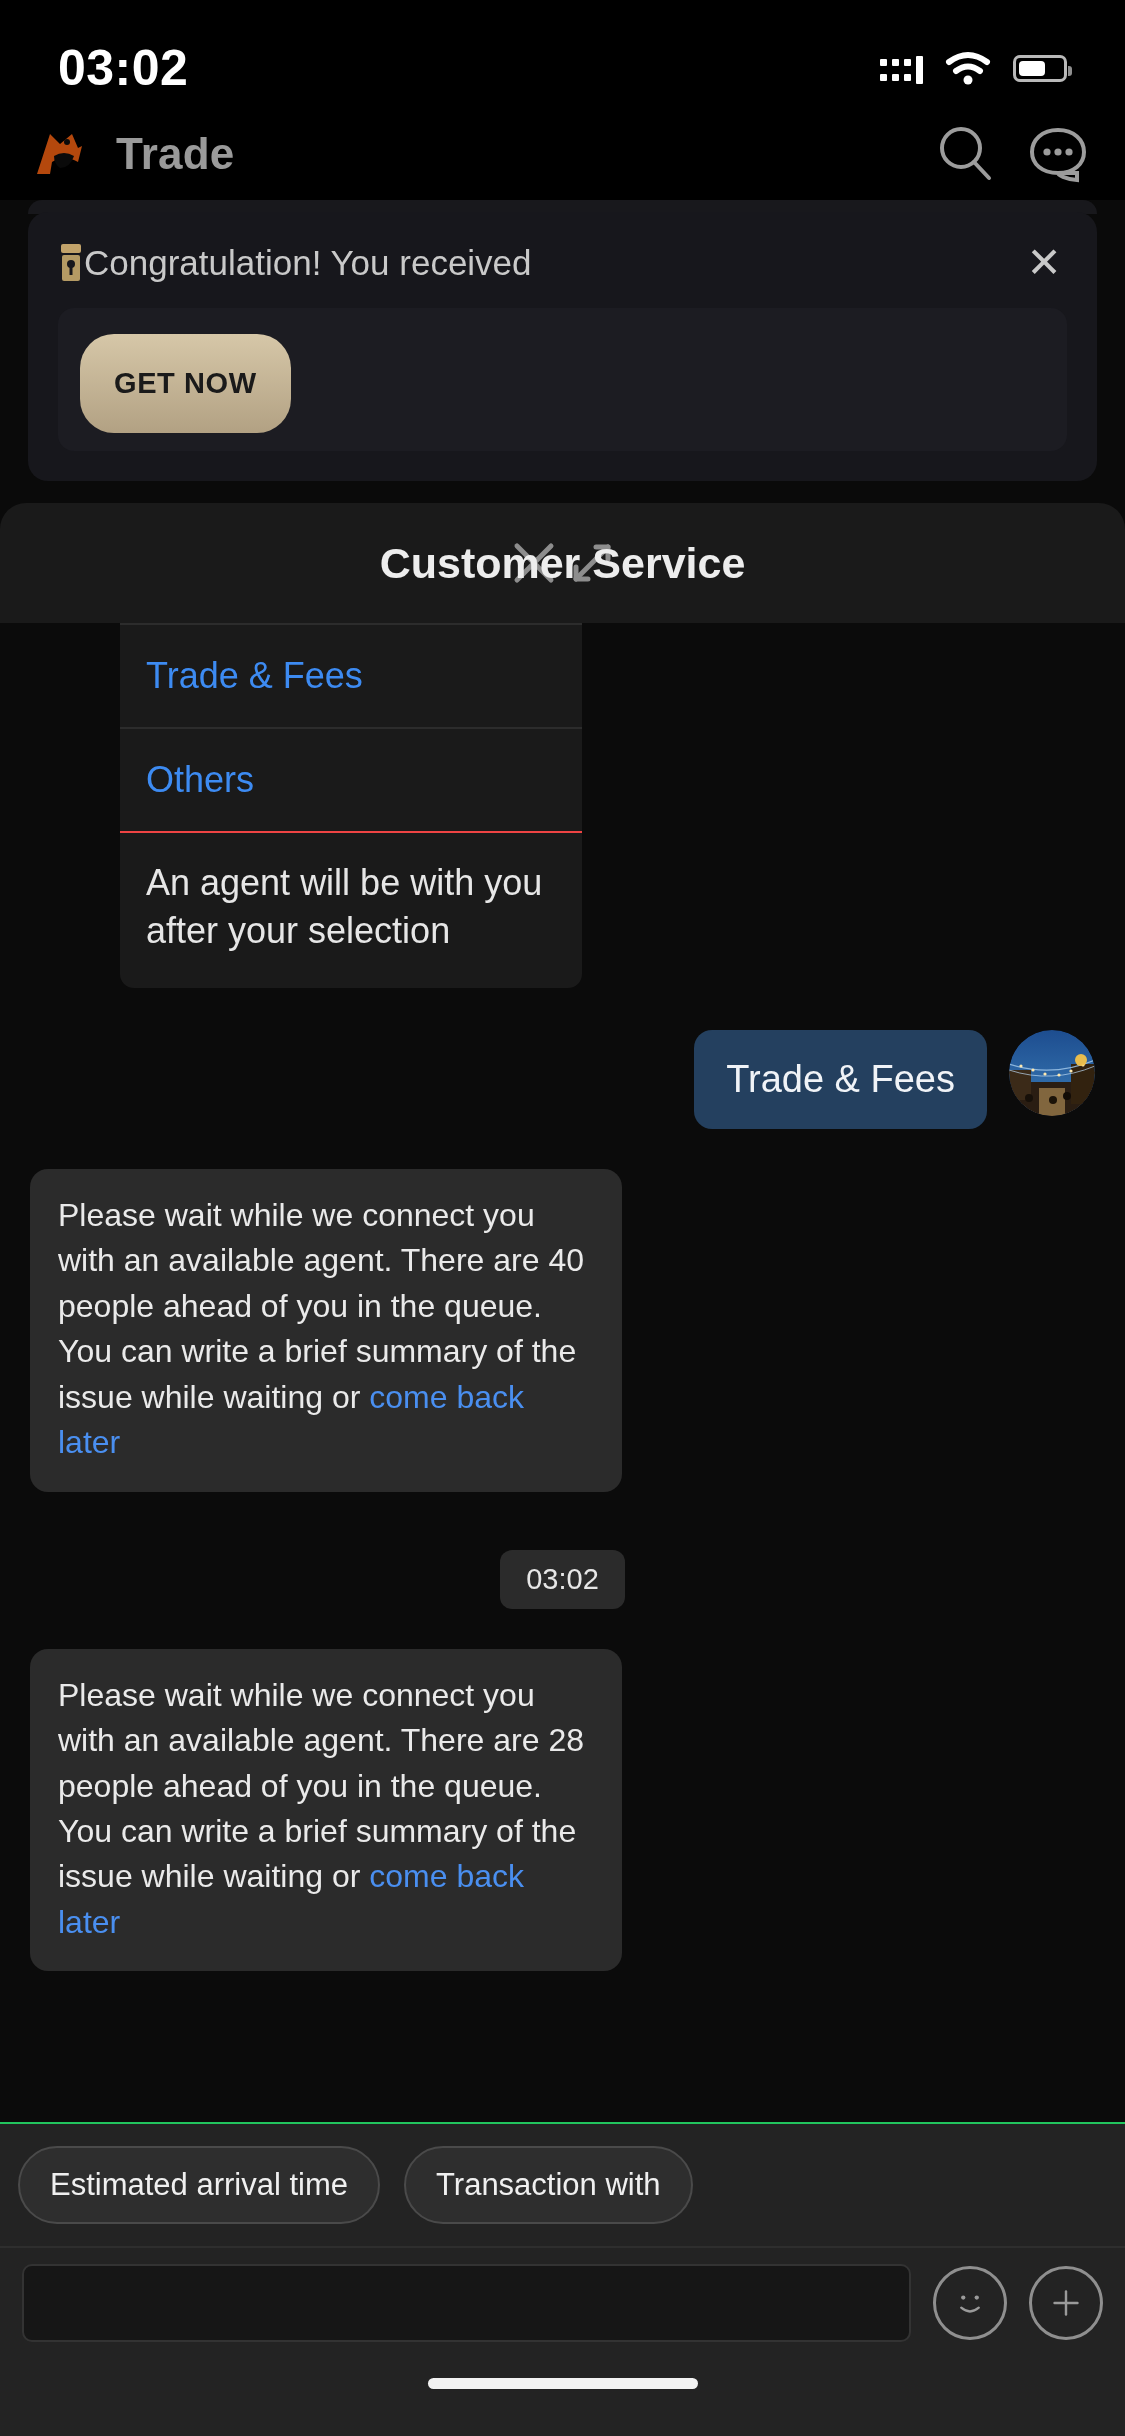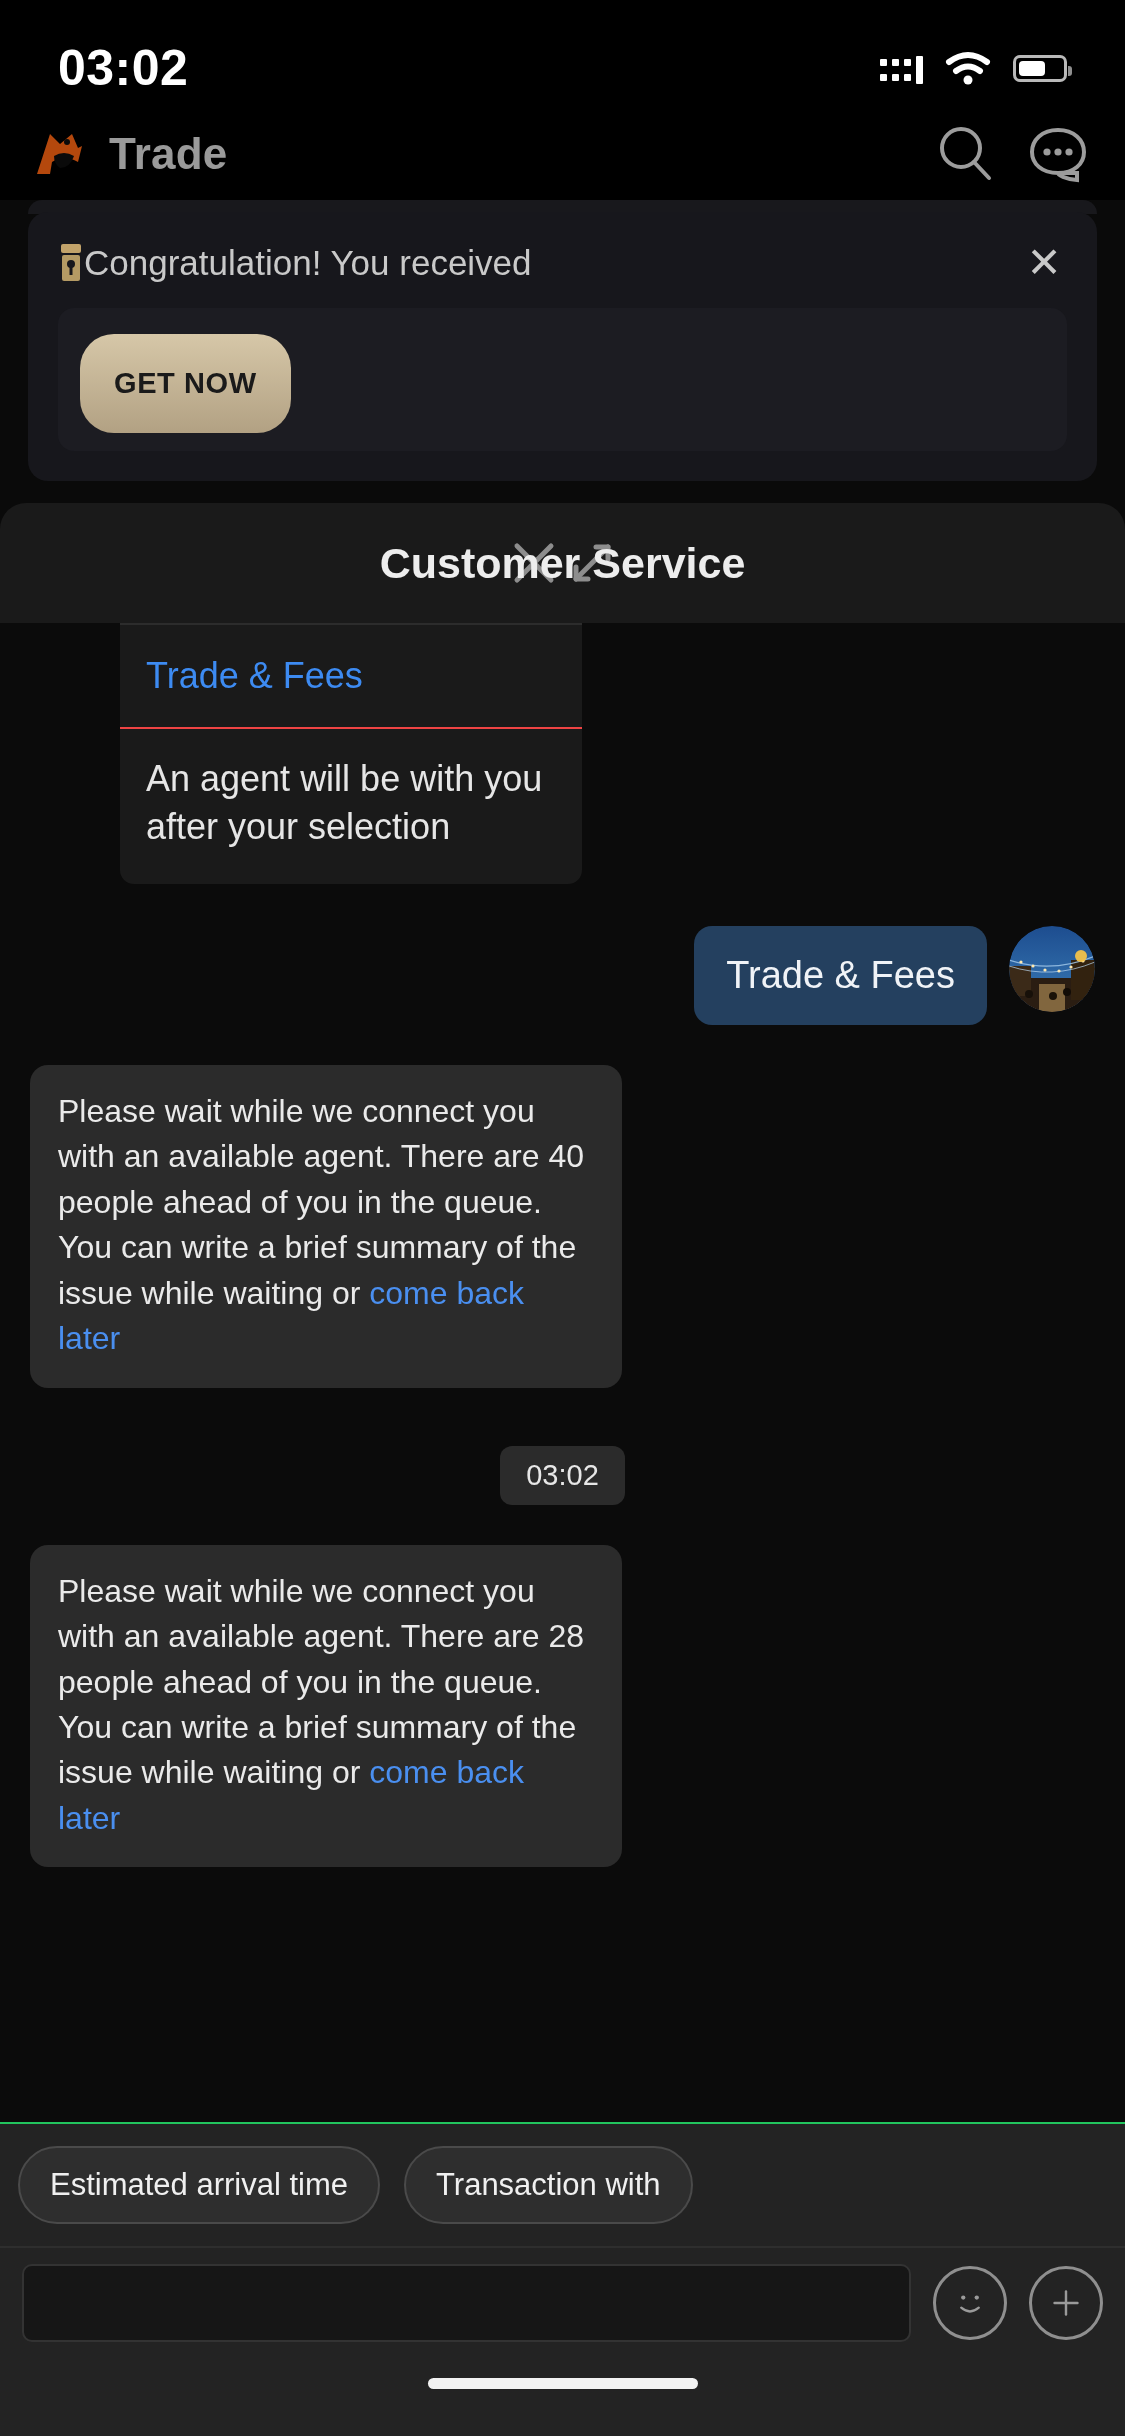--- a/index.html
+++ b/index.html
@@ -75,21 +75,21 @@
   
   .appbar {
     height: 92px;
     flex: 0 0 auto;
     background: #000;
     display: flex;
     align-items: center;
     justify-content: space-between;
     padding: 0 36px 0 34px;
   }
-  .brand { display: flex; align-items: center; gap: 19px; }
+  .brand { display: flex; align-items: center; gap: 26px; }
   .brand-mark { width: 56px; height: 52px; display: block; }
   .brand-title {
     font-size: 44px;
     font-weight: 700;
     color: #9a9a9a;
     letter-spacing: 0.2px;
   }
   .appbar-actions { display: flex; align-items: center; gap: 30px; }
   .icon-btn { width: 62px; height: 62px; display: flex; align-items: center; justify-content: center; }
 
@@ -437,20 +437,21 @@
             <polyline points="25,45 13,45 13,33" stroke="currentColor" stroke-width="5" fill="none" stroke-linecap="round" stroke-linejoin="round"></polyline>
           </svg>
         </div>
       </div>
     </div>
 
     <div class="chat">
 
       <div class="menu-card">
         <div class="menu-row">Trade &amp; Fees</div>
+        <div class="menu-row">Others</div>
         <div class="menu-note">An agent will be with you after your selection</div>
       </div>
 
       <div class="msg-row out">
         <div class="bubble-out">Trade &amp; Fees</div>
         <div class="avatar">
           <svg viewBox="0 0 86 86">
             <defs>
               <clipPath id="avclip">
                   <circle cx="43" cy="43" r="43"></circle>

